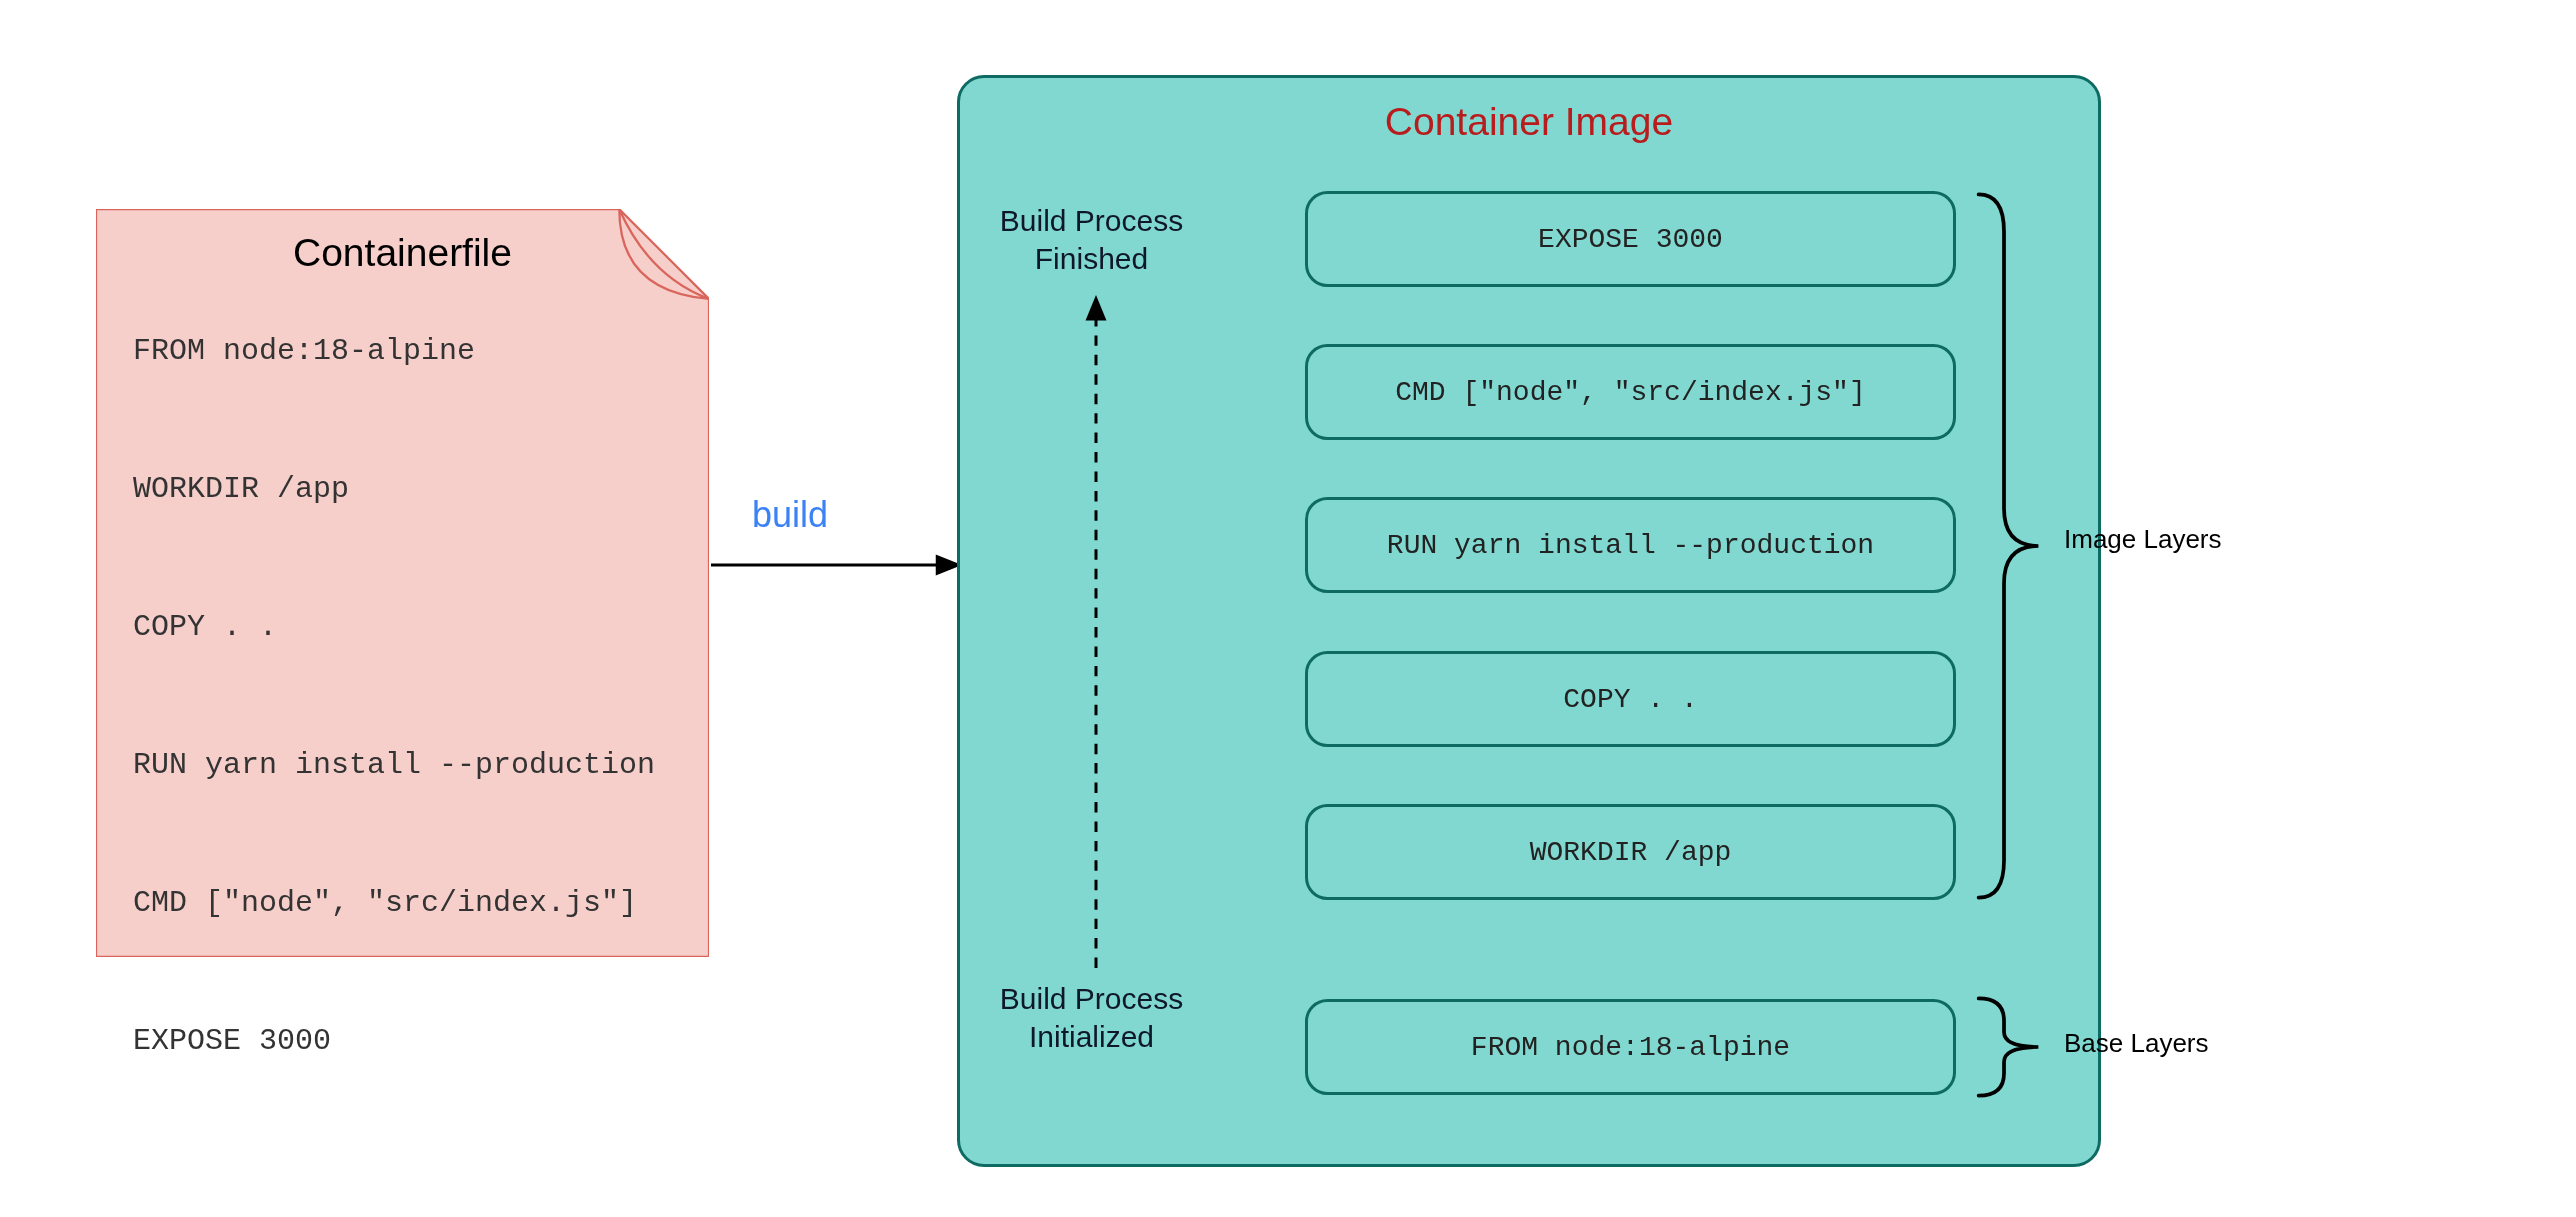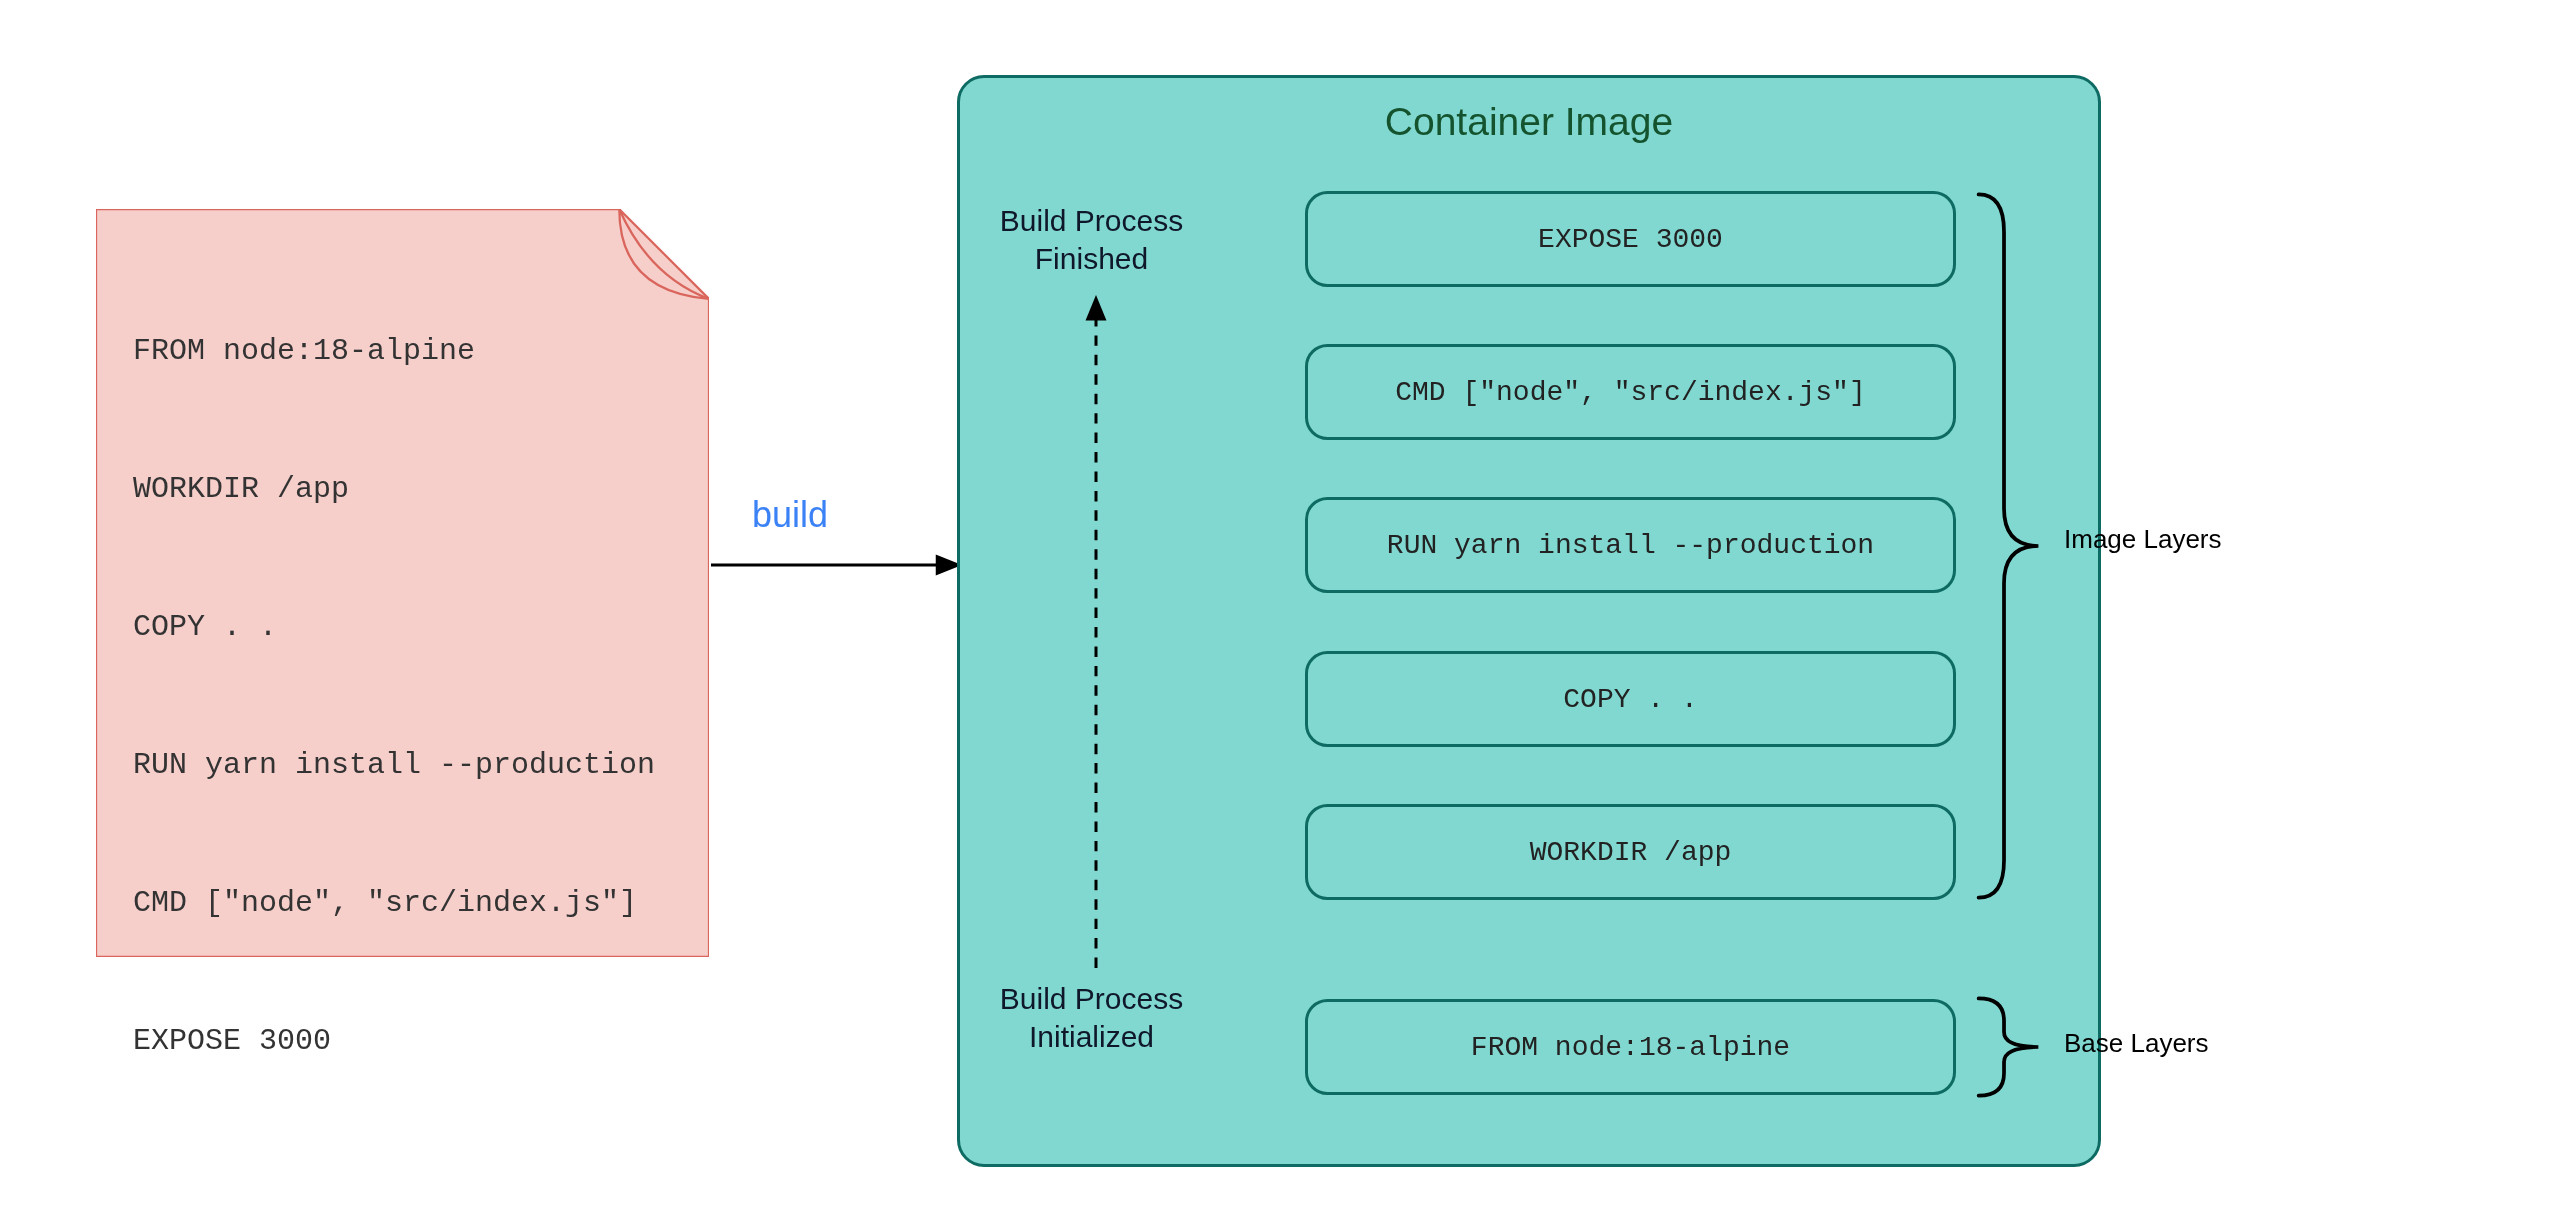--- a/index.html
+++ b/index.html
@@ -62,21 +62,21 @@
     border: 3px solid #0e6b63;
     border-radius: 27px;
     box-sizing: border-box;
   }
   .image-box .title {
     position: absolute;
     left: 0; right: 0;
     top: 22.4px;
     text-align: center;
     font-size: 39px;
-    color: #14532d;
+    color: #b91c1c;
   }
 
   .process-label {
     position: absolute;
     width: 209px;
     text-align: center;
     font-size: 30px;
     line-height: 1.25;
     color: #0f172a;
   }
@@ -110,20 +110,21 @@
 <body>
 
 <div class="canvas">
 
   <svg width="613" height="748" viewBox="0 0 820 1000" style="position:absolute; left:96px; top:209px;">
     <path d="M 0 0 L 700 0 L 820 120 L 820 1000 L 0 1000 Z" fill="#f6cfcb" stroke="#d9655c" stroke-width="3"></path>
     <path d="M 700 0 Q 700 110 820 120 Q 740 90 700 0 Z" fill="#f6cfcb" stroke="#d9655c" stroke-width="3"></path>
   </svg>
 
   <div class="note">
+    <div class="title">Containerfile</div>
     <div class="code">FROM node:18-alpine
 
 WORKDIR /app
 
 COPY . .
 
 RUN yarn install --production
 
 CMD ["node", "src/index.js"]
 

